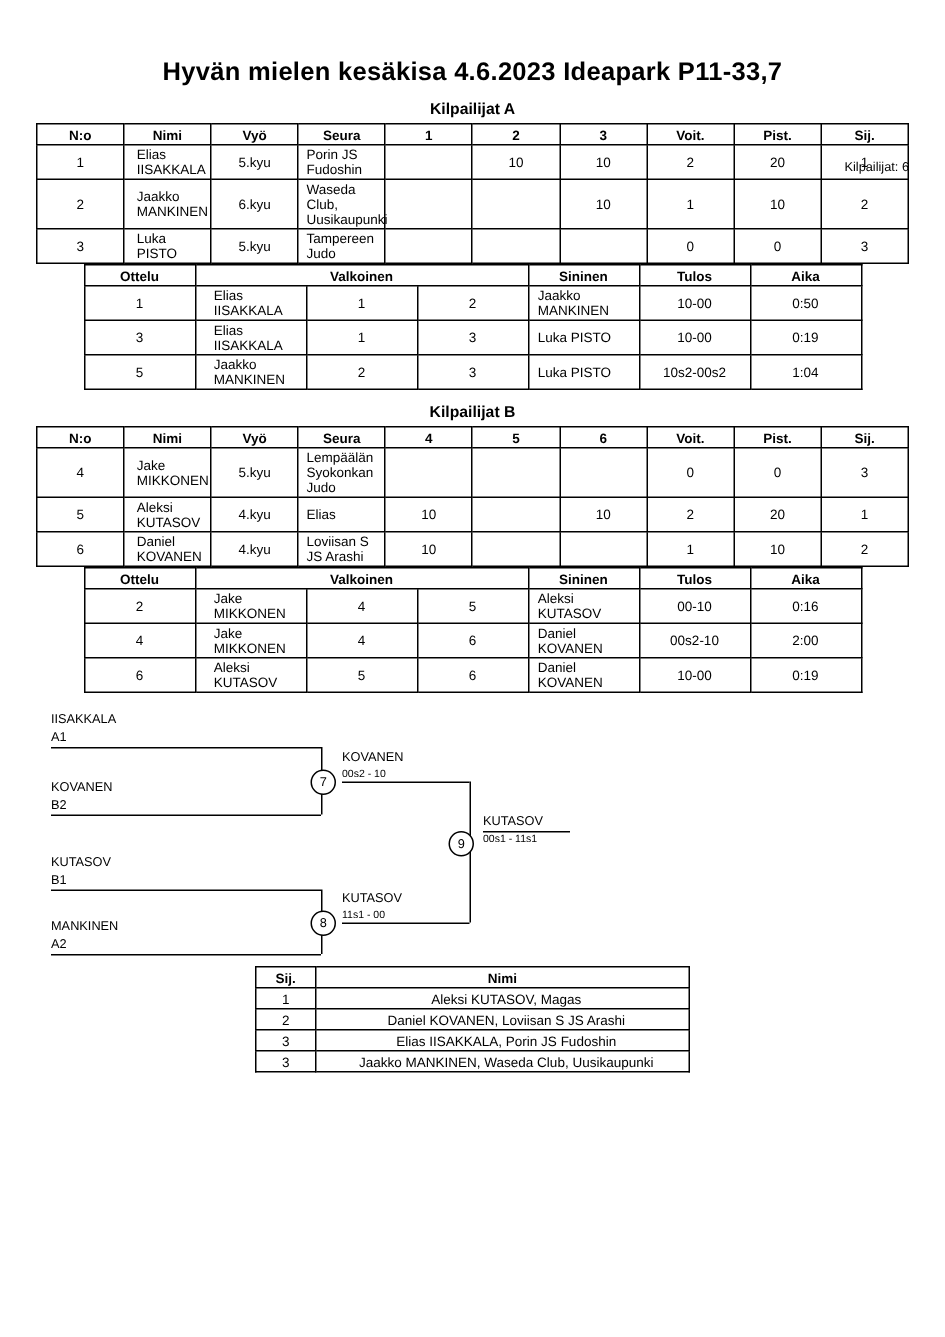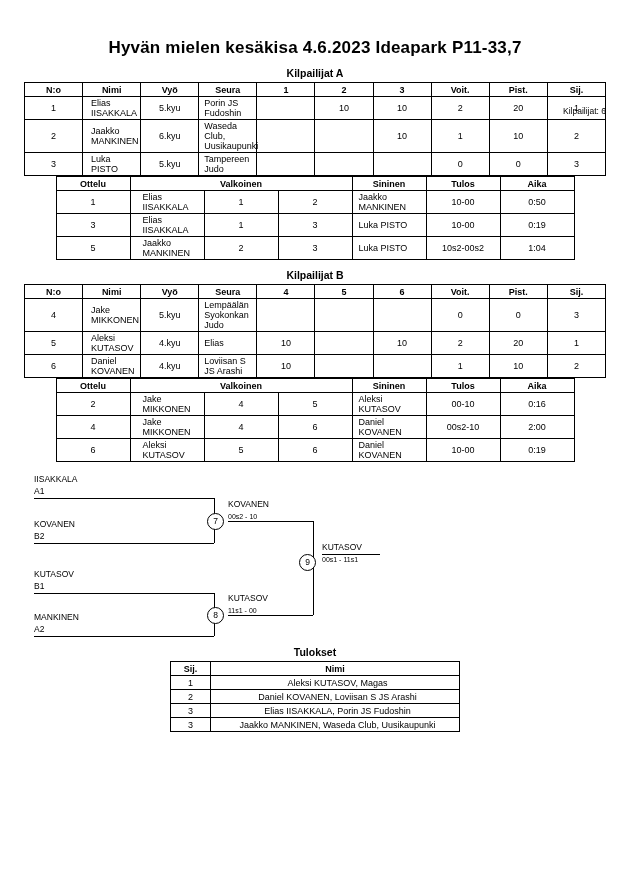--- a/index.html
+++ b/index.html
@@ -396,21 +396,20 @@
     <div class="score" style="left:228px; top:133px;">11s1 - 00</div>
     <div class="hline" style="left:228px; top:141px; width:85px;"></div>
 
     <div class="vline" style="left:313px; top:47px; height:94px;"></div>
     <div class="node" style="left:299px; top:80px;">9</div>
     <div class="lbl" style="left:322px; top:68px;">KUTASOV</div>
     <div class="score" style="left:322px; top:82px;">00s1 - 11s1</div>
     <div class="hline" style="left:322px; top:80px; width:58px;"></div>
   </div>
 
-  <div class="tulokset-head">Tulokset</div>
   <div class="tbl-wrap">
     <table class="results">
       <thead>
         <tr>
           <th style="width:40px;">Sij.</th>
           <th>Nimi</th>
         </tr>
       </thead>
       <tbody>
         <tr>

